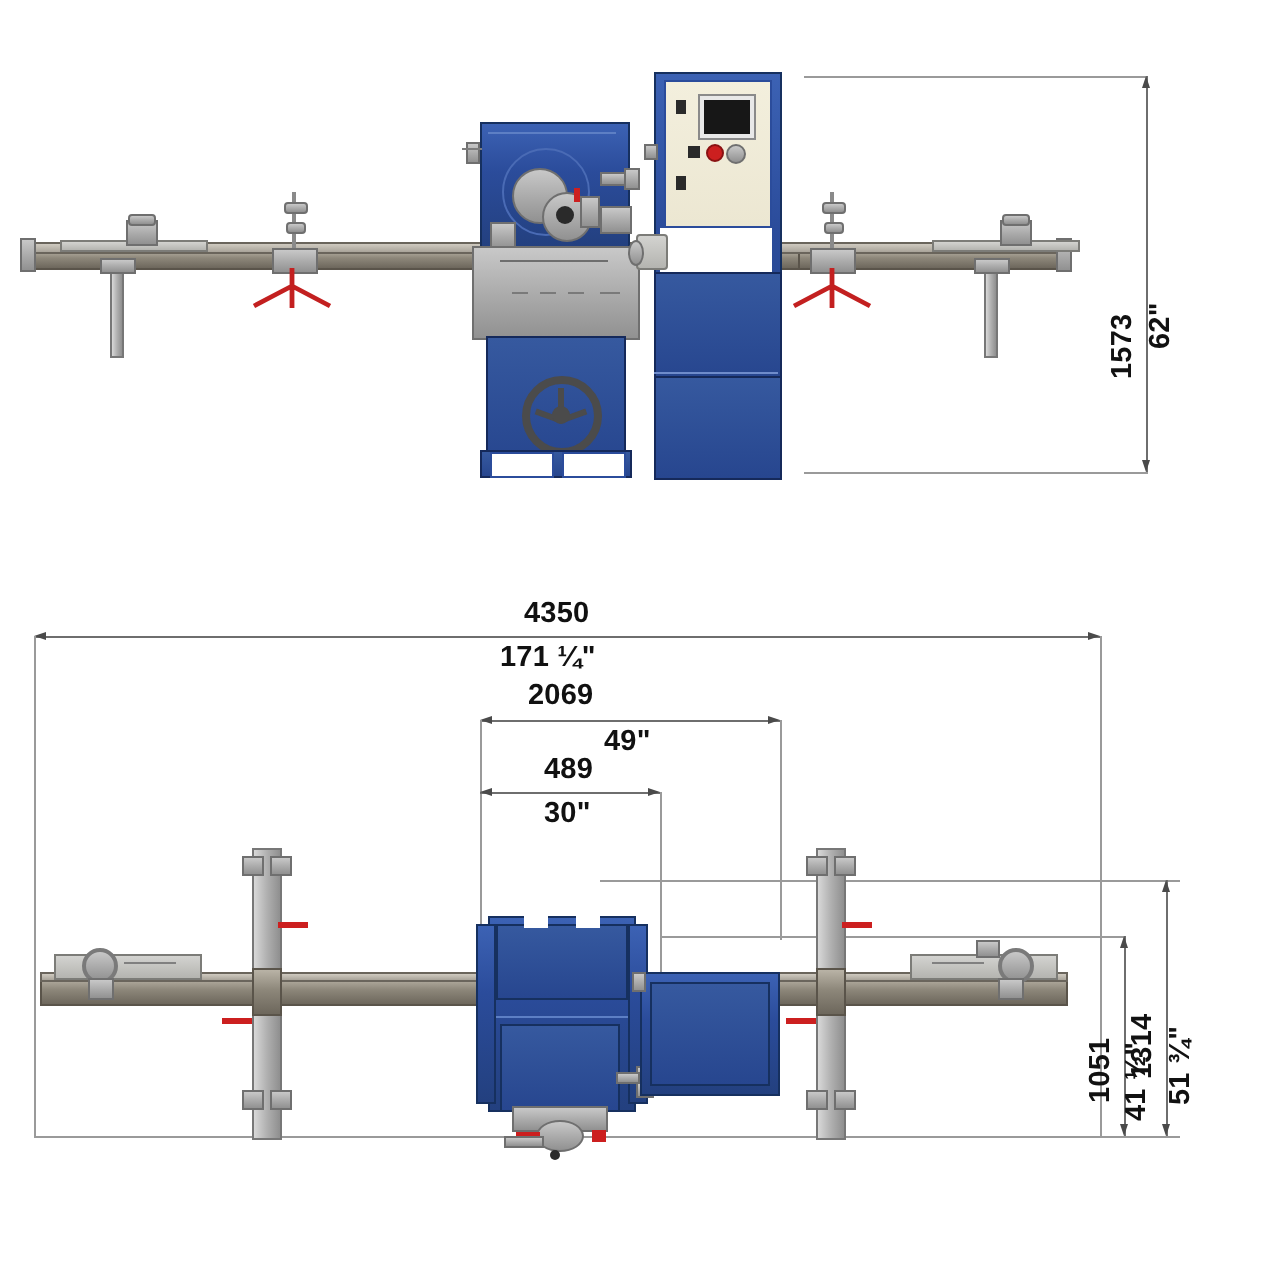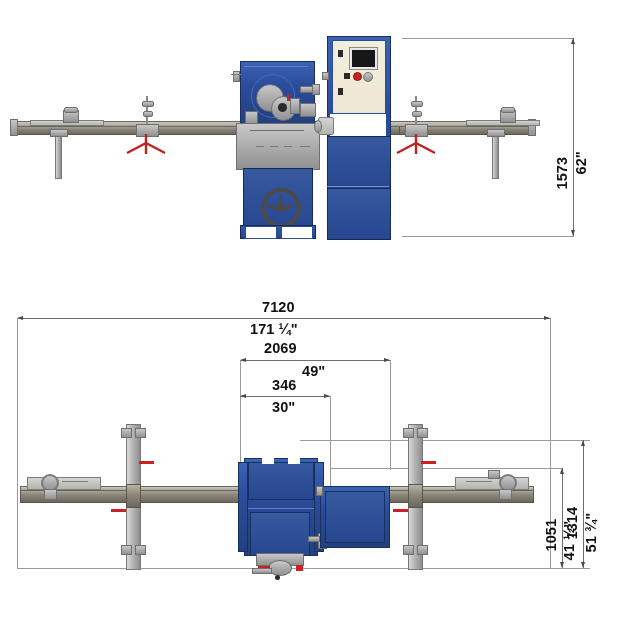--- a/index.html
+++ b/index.html
@@ -149,37 +149,37 @@
     <div class="part blue2" style="left:327px;top:136px;width:62px;height:52px;"></div>
     <div class="part blue2" style="left:327px;top:188px;width:62px;height:50px;"></div>
     <div class="thinline" style="left:327px;top:186px;width:62px;background:#6f8ccb;"></div>
 
     <div class="part gray2" style="left:318px;top:117px;width:14px;height:16px;border-radius:2px;"></div>
     <div class="part gray" style="left:314px;top:120px;width:6px;height:11px;border-radius:50%;"></div>
   </div>
 
   <div>
 
-    <div class="dimtext" style="left:262px;top:300px;">7120</div>
+    <div class="dimtext" style="left:262px;top:300px;">4350</div>
     <div class="dimline h" style="left:17px;top:318px;width:533px;"></div>
     <div class="arrowL" style="left:17px;top:315.5px;"></div>
     <div class="arrowR" style="left:544px;top:315.5px;"></div>
     <div class="dimtext" style="left:250px;top:322px;">171 ¼"</div>
     <div class="extline v" style="left:17px;top:318px;height:250px;"></div>
     <div class="extline v" style="left:550px;top:318px;height:250px;"></div>
 
     <div class="dimtext" style="left:264px;top:341px;">2069</div>
     <div class="dimline h" style="left:240px;top:360px;width:150px;"></div>
     <div class="arrowL" style="left:240px;top:357.5px;"></div>
     <div class="arrowR" style="left:384px;top:357.5px;"></div>
     <div class="dimtext" style="left:302px;top:364px;">49"</div>
     <div class="extline v" style="left:240px;top:360px;height:130px;"></div>
     <div class="extline v" style="left:390px;top:360px;height:110px;"></div>
 
-    <div class="dimtext" style="left:272px;top:378px;">346</div>
+    <div class="dimtext" style="left:272px;top:378px;">489</div>
     <div class="dimline h" style="left:240px;top:396px;width:90px;"></div>
     <div class="arrowL" style="left:240px;top:393.5px;"></div>
     <div class="arrowR" style="left:324px;top:393.5px;"></div>
     <div class="dimtext" style="left:272px;top:400px;">30"</div>
     <div class="extline v" style="left:330px;top:396px;height:90px;"></div>
 
     <div class="extline h" style="left:330px;top:468px;width:232px;"></div>
     <div class="dimline v" style="left:562px;top:468px;height:100px;"></div>
     <div class="arrowU" style="left:559.5px;top:468px;"></div>
     <div class="arrowD" style="left:559.5px;top:562px;"></div>

